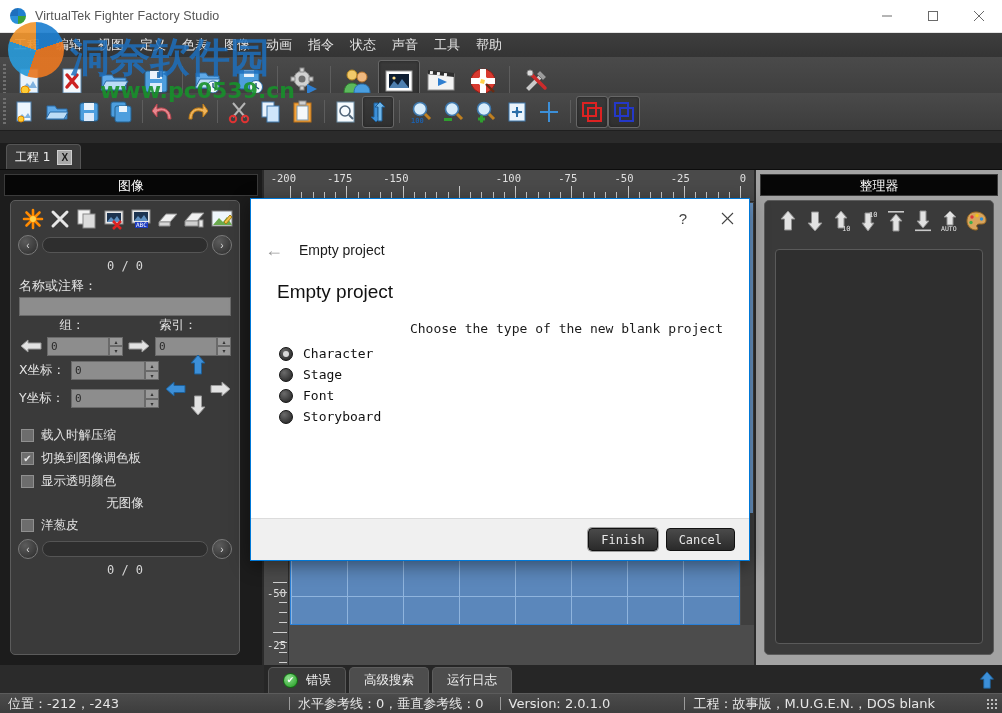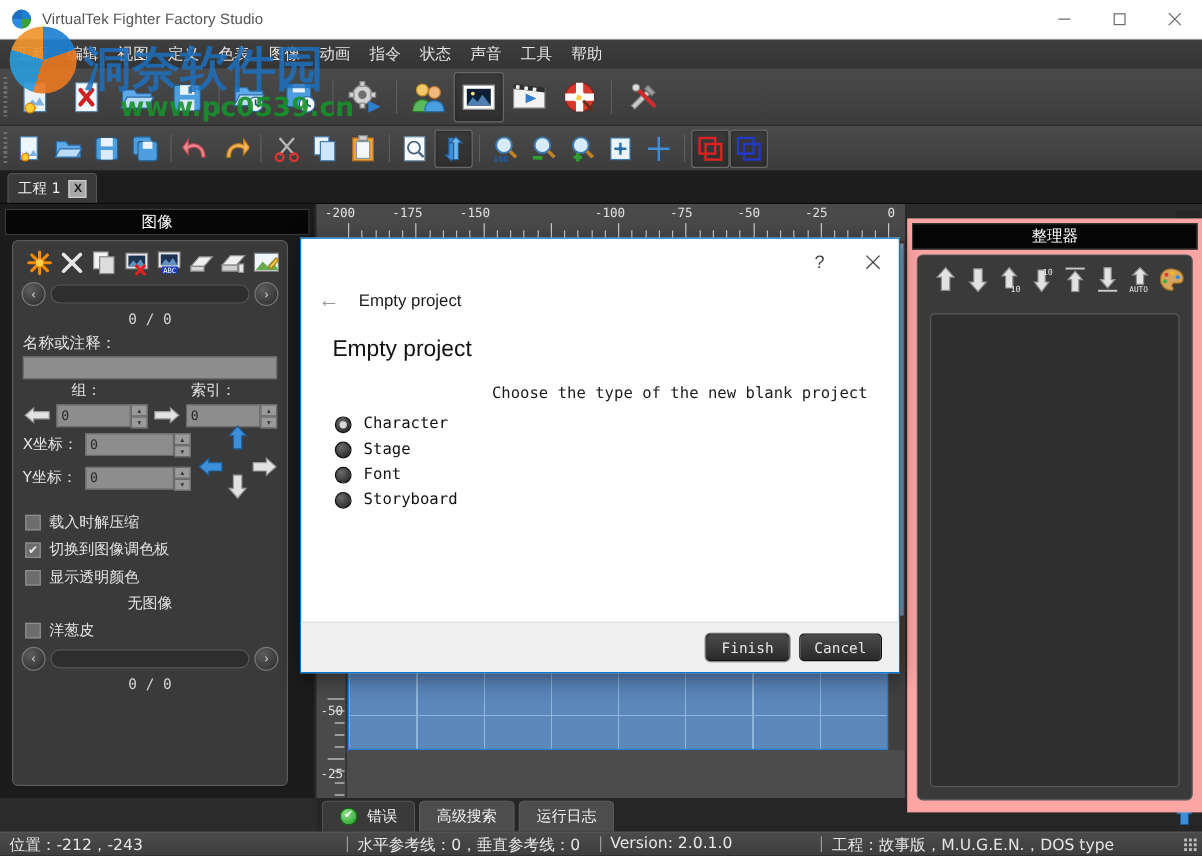--- a/index.html
+++ b/index.html
@@ -35,21 +35,21 @@
   .menu-item { font-size:13px; color:#e2e2e2; padding:2px 8px; white-space:nowrap;
     font-family:"DejaVu Sans","Liberation Sans",sans-serif; }
 
   
   .toolbar {
     position:absolute; left:0; width:1002px;
     background: linear-gradient(#4a4a4a, #3c3c3c);
     display:flex; align-items:center;
   }
   #toolbar1 { top:57px; height:48px; border-bottom:1px solid #2d2d2d; }
-  #toolbar2 { top:105px; height:38px; border-bottom:1px solid #1f1f1f;font-weight:bold; }
+  #toolbar2 { top:93px; height:38px; border-bottom:1px solid #1f1f1f;font-weight:bold; }
   .grip { width:9px; height:100%; display:flex; align-items:center; justify-content:center; flex:0 0 auto;}
   .grip i { display:block; width:3px; height:72%;
     background-image: repeating-linear-gradient(to bottom,#6f6f6f 0 2px,transparent 2px 4px); }
   .tb-sep { width:1px; height:60%; background:#5d5d5d; margin:0 5px; flex:0 0 auto; }
   .tbtn { width:42px; height:42px; display:flex; align-items:center; justify-content:center;
           flex:0 0 auto; border:1px solid transparent; border-radius:3px; }
   #toolbar2 .tbtn { width:32px; height:32px; }
   .tbtn.pressed { border:1px solid #676767; background:linear-gradient(#3a3a3a,#2f2f2f);
           box-shadow: inset 0 0 3px #222; }
   .tbtn svg { display:block; }
@@ -158,21 +158,21 @@
     border-radius:5px 5px 0 0; font-size:12.5px;
     font-family:"DejaVu Sans","Liberation Sans",sans-serif; }
   .btab.active { background:#3a3a3a; color:#f0f0f0; border:1px solid #585858; border-bottom:none; }
   .btab.inactive { background:#4d4d4d; color:#efefef; border:1px solid #5d5d5d; border-bottom:none; margin-left:3px;}
   .okdot { width:15px; height:15px; border-radius:50%;
     background: radial-gradient(circle at 35% 30%, #8de08d, #1f9a1f);
     border:1px solid #0f6b0f; color:#fff; font-size:9px; line-height:13px; text-align:center;}
   #bt-up { margin-left:auto; margin-right:6px; }
 
   
-  #rightpanel { position:absolute; left:756px; top:182px; width:246px; height:495px; background:#fca5a5; }
+  #rightpanel { position:absolute; left:756px; top:170px; width:246px; height:495px; background:#a3a3a3; }
   #rightpanel .panel-head { margin:4px 4px 0 4px; }
   #right-body { position:absolute; left:8px; top:30px; right:8px; bottom:10px;
     background:#3a3a3a; border:1px solid #5b5b5b; border-radius:5px; }
   #right-icons { display:flex; align-items:center; justify-content:space-around; padding:8px 6px 4px 6px; }
   #right-list { position:absolute; left:10px; top:48px; right:10px; bottom:10px;
     background:#2f2f2f; border:1px solid #5a5a5a; border-radius:4px; }
 
   
   #statusbar { position:absolute; left:0; top:693px; width:1002px; height:20px;
     background:linear-gradient(#4b4b4b,#3d3d3d); border-top:1px solid #5c5c5c;
@@ -867,21 +867,21 @@
     </div>
   </div>
 
   <div id="statusbar">
     <div class="cell" style="margin-left:8px;">位置：-212，-243</div>
     <div class="sep" style="margin-left:170px;"></div>
     <div class="cell">水平参考线：0，垂直参考线：0</div>
     <div class="sep" style="margin-left:16px;"></div>
     <div class="cell">Version: 2.0.1.0</div>
     <div class="sep" style="margin-left:74px;"></div>
-    <div class="cell">工程：故事版，M.U.G.E.N.，DOS type</div>
+    <div class="cell">工程：故事版，M.U.G.E.N.，DOS blank</div>
     <div id="sb-resize"></div>
   </div>
 
   <div id="wm">
     <div id="wm-logo"></div>
     <div id="wm-text">洞奈软件园</div>
     <div id="wm-sub">www.pc0539.cn</div>
   </div>
 
   <div id="dialog">

